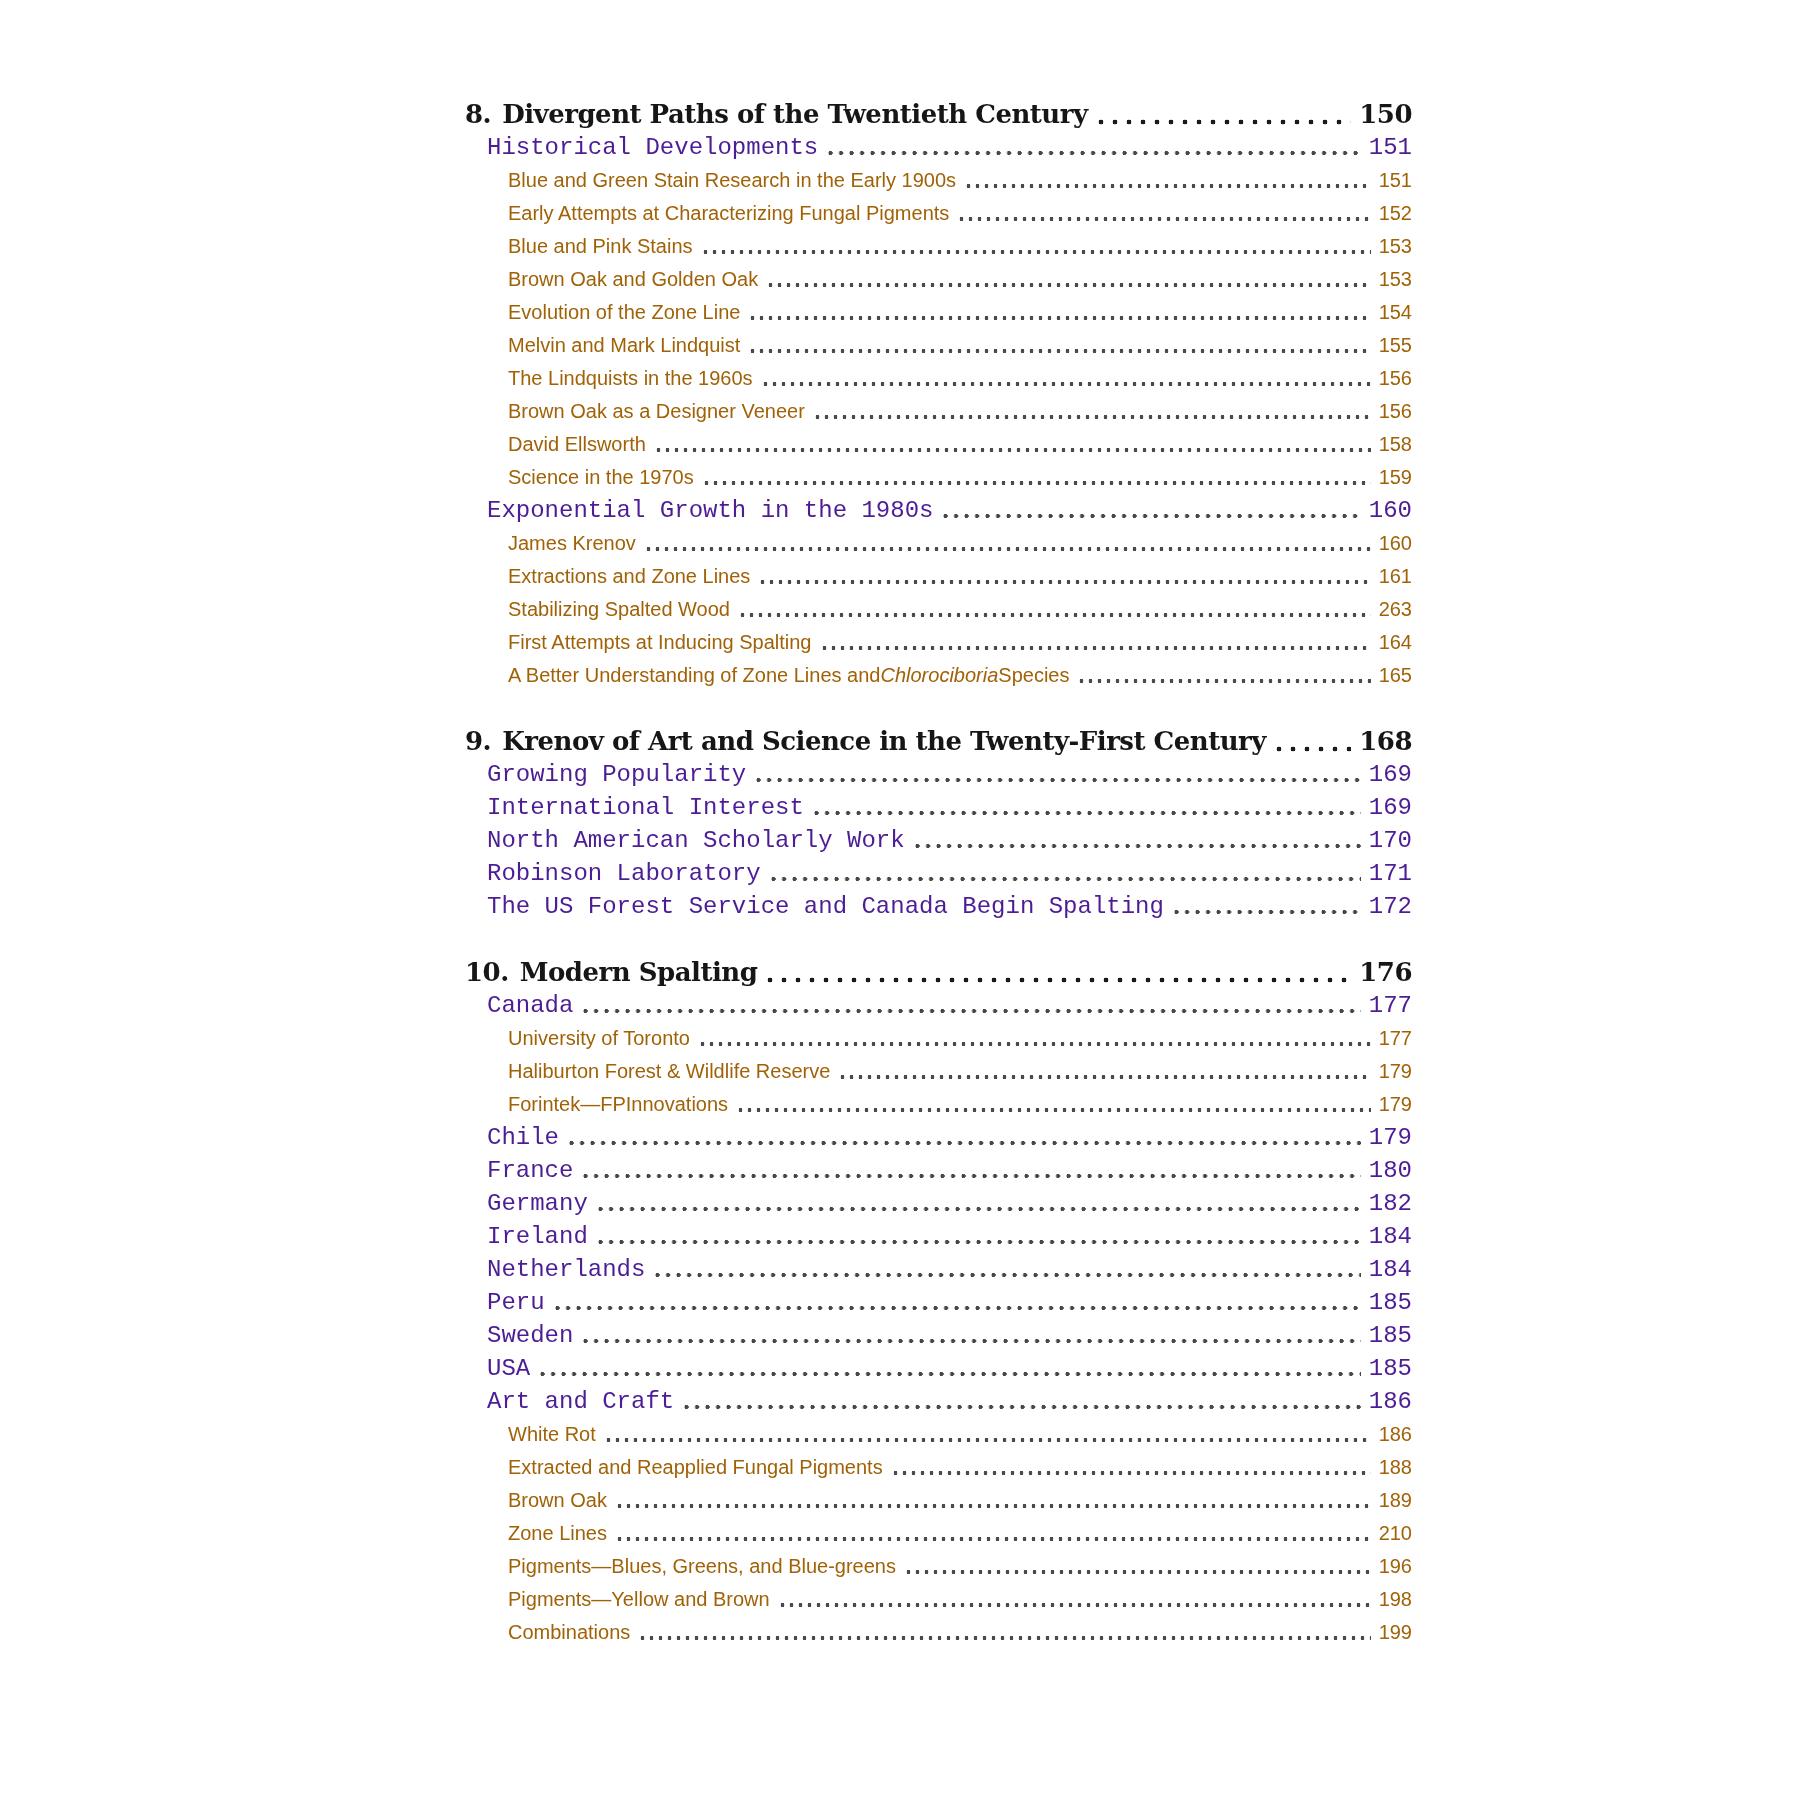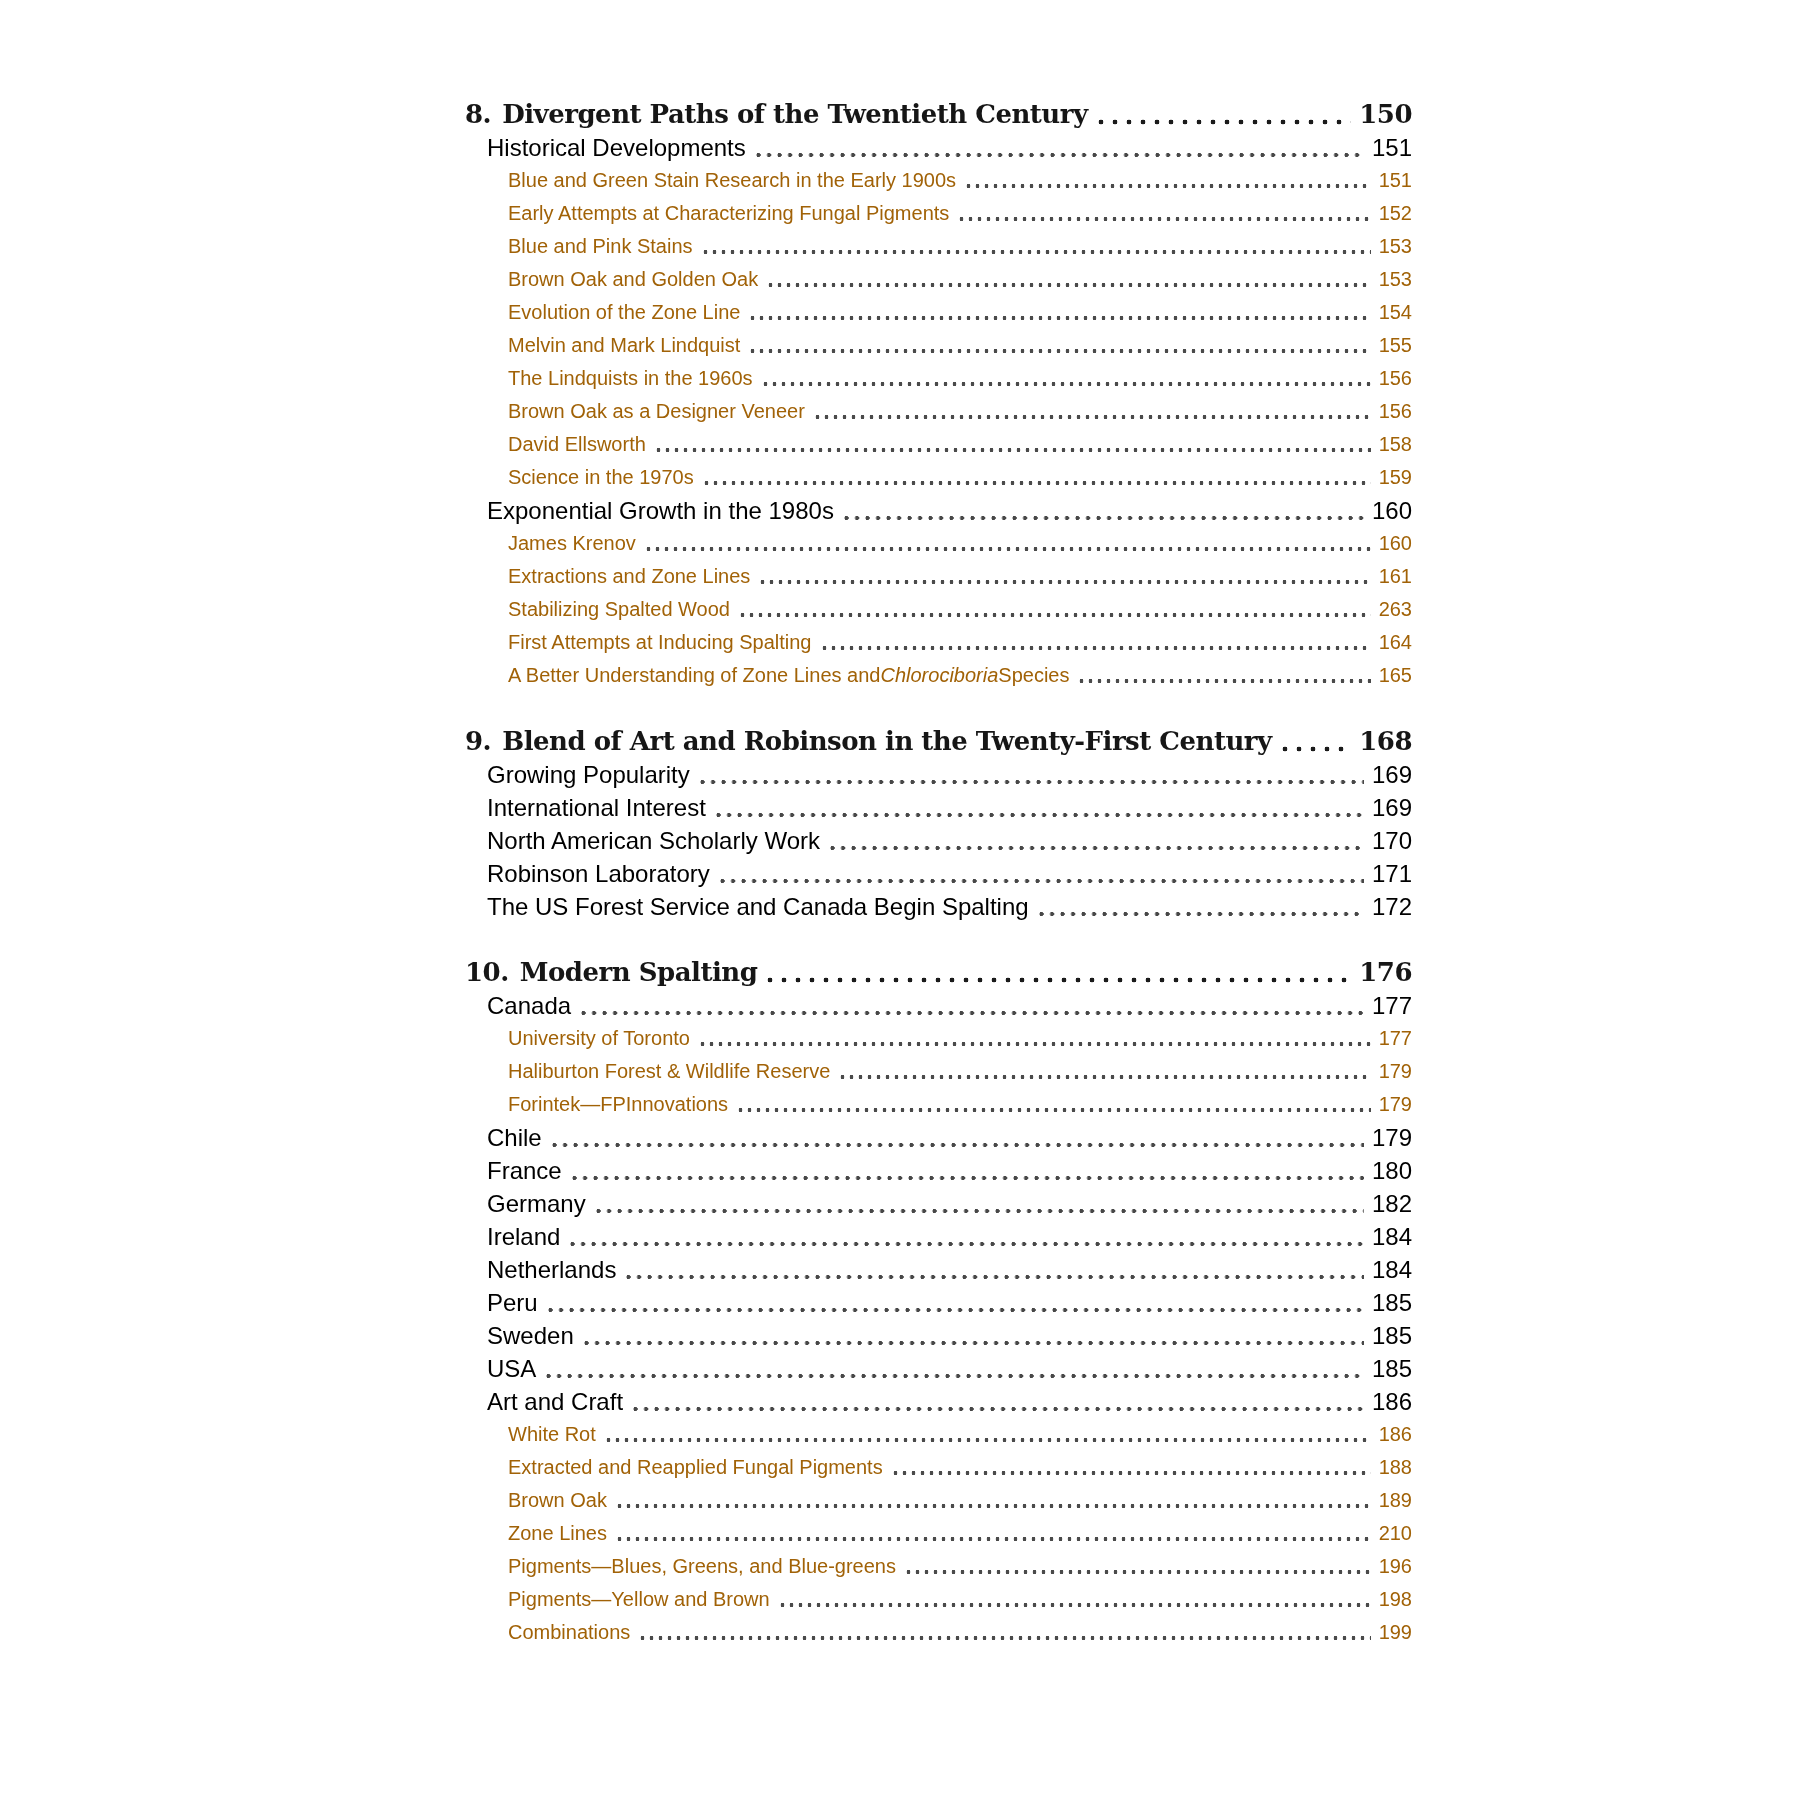--- a/index.html
+++ b/index.html
@@ -25,23 +25,23 @@
     white-space:nowrap;
   }
   .row.heading {
     font-family:"DejaVu Serif","Liberation Serif",serif;
     font-weight:bold;
     font-size:26px;
     letter-spacing:-0.5px;
     color:#161616;
   }
   .row.l1 {
-    font-family:Liberation Sans, sans-serif;
+    font-family:Liberation Mono, monospace;
     font-size:24px;
-    color:#000000;
+    color:#4c1d95;
     padding-left:22px;
   }
   .row.l2 {
     font-family:"Liberation Sans","DejaVu Sans",sans-serif;
     font-size:20px;
     color:#a16207;
     padding-left:43px;
   }
   .chapter-number { margin-right:11px; }
   .it { font-style:italic; }
@@ -198,21 +198,21 @@
           <span class="entry-title">A Better Understanding of Zone Lines and </span>
           <span class="entry-title it">Chlorociboria</span>
           <span class="entry-title"> Species</span>
           <div class="leader"></div>
           <span class="page-number">165</span>
         </div>
       </div>
       <div class="toc-section">
         <div class="row heading">
           <span class="chapter-number">9.</span>
-          <span class="chapter-title">Blend of Art and Robinson in the Twenty-First Century</span>
+          <span class="chapter-title">Krenov of Art and Science in the Twenty-First Century</span>
           <div class="leader"></div>
           <span class="page-number">168</span>
         </div>
         <div class="row l1">
           <span class="entry-title">Growing Popularity</span>
           <span class="entry-title it"></span>
           <span class="entry-title"></span>
           <div class="leader"></div>
           <span class="page-number">169</span>
         </div>

